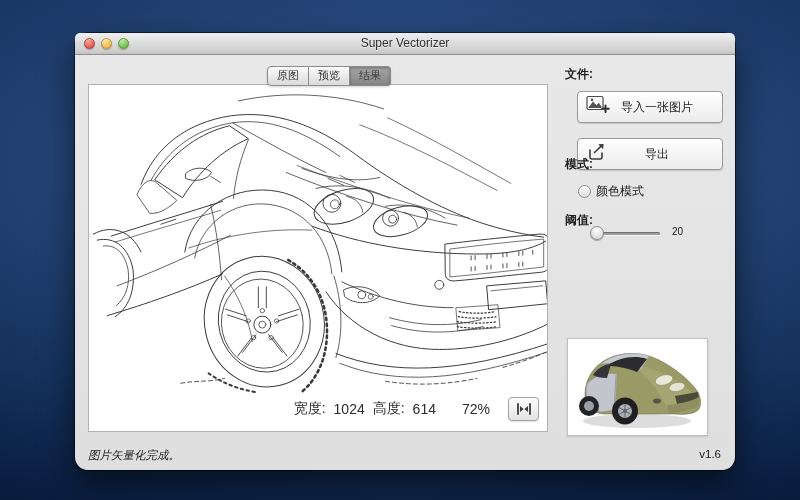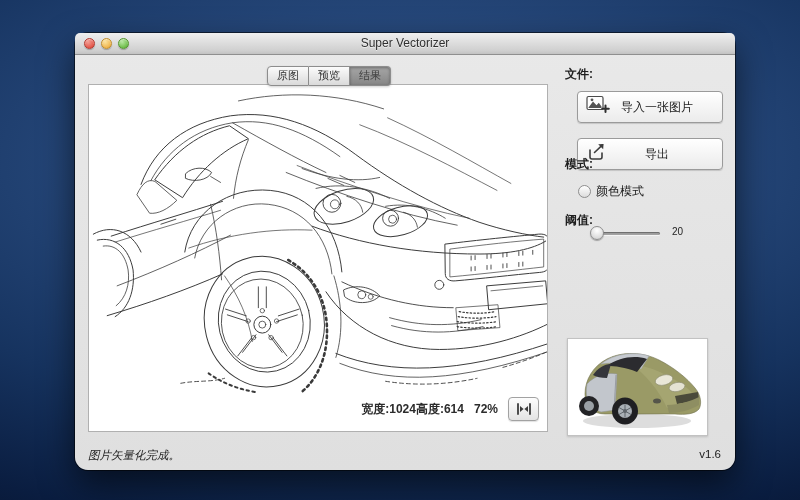--- a/index.html
+++ b/index.html
@@ -28,22 +28,22 @@
     background:linear-gradient(#fbfbfb,#dadada);border:1px solid #8d8d8d;border-left:none;
     cursor:default;white-space:nowrap;}
   .seg:first-child{border-left:1px solid #8d8d8d;border-radius:4px 0 0 4px;}
   .seg:last-child{border-radius:0 4px 4px 0;}
   .seg.selected{background:linear-gradient(#a6a6a6,#868686);color:#3f3f3f;
     box-shadow:inset 0 1px 3px rgba(0,0,0,.35);}
   
   .canvas{position:absolute;left:13px;top:51px;width:460px;height:348px;background:#ffffff;
     border:1px solid #b0b0b0;box-sizing:border-box;z-index:2;}
   .canvas svg.art{position:absolute;left:0;top:0;width:458px;height:346px;}
-  .canvas-info{position:absolute;right:8px;bottom:10px;display:flex;align-items:center;
-    font-size:12px;color:#2c2c2c;font-weight:bold;}
+  .canvas-info{position:absolute;right:8px;bottom:10px;display:flex;align-items:center;gap:8px;
+    font-size:14px;color:#2c2c2c;}
   .canvas-info .gap{width:10px;}
   .fit-btn{width:29px;height:22px;margin-left:10px;border:1px solid #a2a2a2;border-radius:4px;
     background:linear-gradient(#fdfdfd,#e4e4e4);display:flex;align-items:center;justify-content:center;
     box-shadow:0 1px 1px rgba(0,0,0,.12);}
   
   .sec-label{position:absolute;font-size:12px;font-weight:bold;color:#1f1f1f;}
   .side-btn{position:absolute;left:502px;width:146px;height:32px;border:1px solid #9a9a9a;border-radius:4px;
     background:linear-gradient(#ffffff,#ebebeb);box-shadow:0 1px 1px rgba(0,0,0,.15);
     display:flex;align-items:center;box-sizing:border-box;}
   .side-btn .ic{position:absolute;left:8px;top:3px;}

